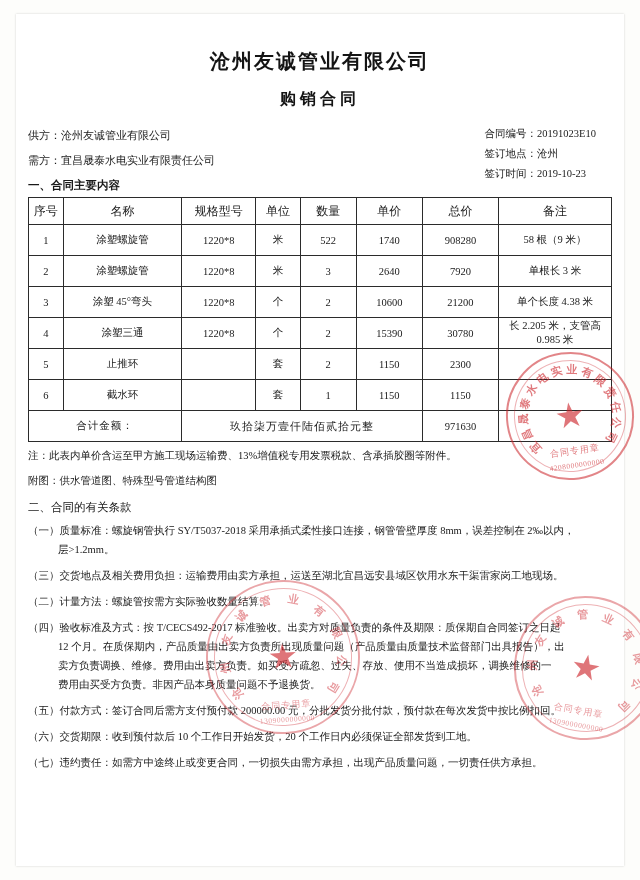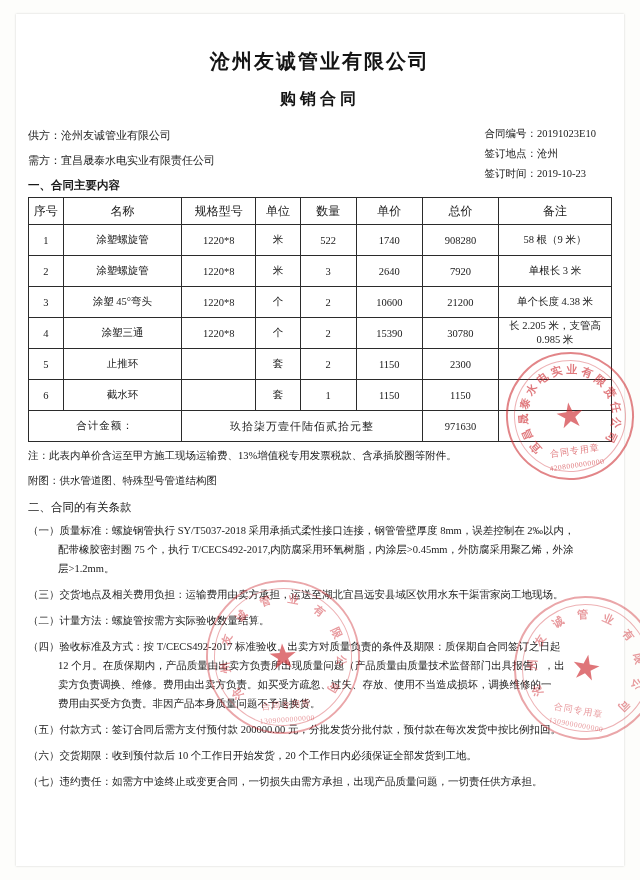--- a/index.html
+++ b/index.html
@@ -289,21 +289,20 @@
       </tbody>
     </table>
 
     <div class="note">注：此表内单价含运至甲方施工现场运输费、13%增值税专用发票税款、含承插胶圈等附件。</div>
     <div class="attach">附图：供水管道图、特殊型号管道结构图</div>
 
     <div class="terms-head">二、合同的有关条款</div>
 
     <div class="clause">
       <span class="idx">（一）</span><span>质量标准：</span><span class="body">螺旋钢管执行 SY/T5037-2018 采用承插式柔性接口连接，钢管管壁厚度 8mm，误差控制在 2‰以内，</span>
-      <span class="indent">配带橡胶密封圈 75 个，执行 T/CECS492-2017,内防腐采用环氧树脂，内涂层&gt;0.45mm，外防腐采用聚乙烯，外涂</span>
       <span class="indent">层&gt;1.2mm。</span>
     </div>
 
     <div class="clause">
       <span class="idx">（三）</span><span>交货地点及相关费用负担：</span><span class="body">运输费用由卖方承担，运送至湖北宜昌远安县域区饮用水东干渠雷家岗工地现场。</span>
     </div>
 
     <div class="clause">
       <span class="idx">（二）</span><span>计量方法：</span><span class="body">螺旋管按需方实际验收数量结算。</span>
     </div>

